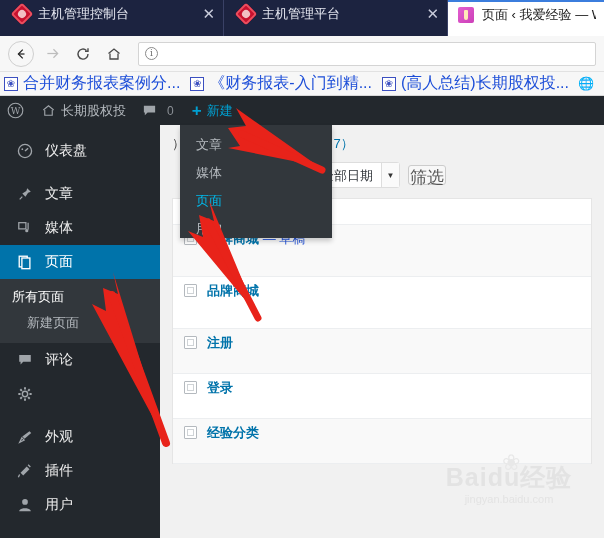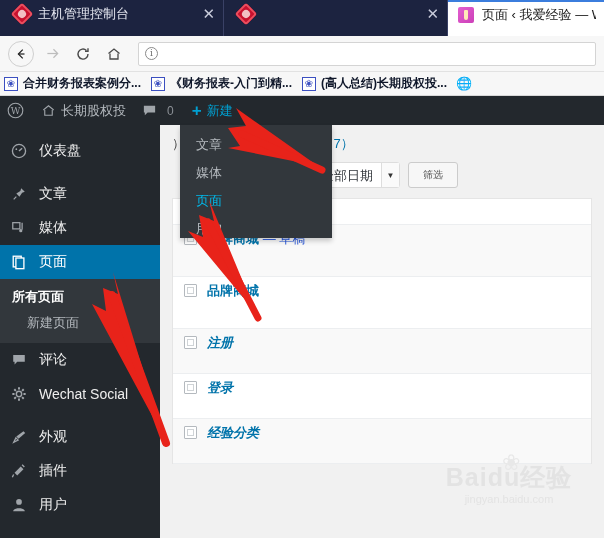--- a/index.html
+++ b/index.html
@@ -106,21 +106,21 @@
   .bm { display: flex; align-items: center; margin-right: 10px; white-space: nowrap; }
   .bm .bmicon {
     width: 14px; height: 14px; margin-right: 5px; flex: 0 0 14px;
     border: 1px solid #3b4fc0; background: #fff;
     display: flex; align-items: center; justify-content: center;
     font-size: 10px; color: #3b4fc0; line-height: 1;
   }
   .bm .bmicon.globe {
     border: none; background: none; color: #777; font-size: 13px;
   }
-  .bm .bmlabel { font-size: 12px; color: #0f172a; font-weight: bold; }
+  .bm .bmlabel { font-size: 16px; color: #1d4ed8; }
 
   
   .adminbar {
     position: absolute; top: 96px; left: 0; width: 604px; height: 29px;
     background: #23282d; display: flex; align-items: center;
     color: #b4b9be; font-size: 13px;
   }
   .ab-item { display: flex; align-items: center; height: 29px; padding: 0 8px; }
   .ab-wp { color: #a0a5aa; font-size: 15px; padding-left: 7px; padding-right: 9px;
            font-family: "DejaVu Serif", serif; }
@@ -129,21 +129,21 @@
   .ab-new { color: #00a0d2; padding-left: 10px; }
   .ab-new .plus { font-size: 17px; margin-right: 5px; font-weight: 700; }
 
   
   .sidebar {
     position: absolute; top: 125px; left: 0; width: 160px; height: 413px;
     background: #23282d; color: #eee;
   }
   .menu-item {
     display: flex; align-items: center;
-    height: 34px; padding-left: 11px;
+    height: 34px; padding-left: 17px;
     color: #eeeeee; font-size: 14px; text-align: right;
   }
   .menu-item .mi-icon {
     width: 22px; flex: 0 0 22px; margin-right: 6px;
     color: #a0a5aa; display: flex; align-items: center;
   }
   .menu-item.current {
     background: #0073aa; color: #fff; font-weight: 400;
   }
   .menu-item.current .mi-icon { color: #fff; }
@@ -152,21 +152,21 @@
     border-top: 8px solid transparent; border-bottom: 8px solid transparent;
     border-left: 8px solid #0073aa;
   }
   .menu-item.current { position: relative; }
   .menu-sep { height: 9px; }
   .submenu { background: #32373c; padding: 5px 0 7px 0; }
   .submenu .sub-item {
     font-size: 13px; color: #b4b9be;
     padding: 4px 0 4px 27px;
   }
-  .submenu .sub-item.current { color: #ffffff; font-weight: 700; padding-left: 12px; }
+  .submenu .sub-item.current { color: #ffffff; font-weight: 400; padding-left: 12px; }
 
   
   .content {
     position: absolute; top: 125px; left: 160px;
     width: 444px; height: 413px;
     background: #f1f1f1; overflow: hidden;
   }
   .subsub {
     padding: 10px 0 0 12px; font-size: 13px; color: #444;
     white-space: nowrap;
@@ -182,23 +182,23 @@
     font-size: 13px; color: #32373c;
   }
   .selectbox .sel-label { padding: 4px 8px 0 8px; white-space: nowrap; }
   .selectbox .sel-arrow {
     width: 18px; border-left: 1px solid #ddd;
     background: #fafafa;
     display: flex; align-items: center; justify-content: center;
     font-size: 8px; color: #333;
   }
   .btn {
-    height: 26px; padding: 0 14px;
+    height: 20px; padding: 0 1px;
     background: #f7f7f7; border: 1px solid #ccc; border-radius: 3px;
-    font-size: 10px; color: #555; line-height: 24px;
+    font-size: 17px; color: #555; line-height: 24px;
   }
   .table {
     margin: 0 0 0 12px; width: 420px;
     background: #fff; border: 1px solid #e5e5e5; border-bottom: none;
   }
   .row {
     display: flex; align-items: flex-start;
     border-bottom: 1px solid #eceef0;
     min-height: 26px;
   }
@@ -213,21 +213,21 @@
   .checkbox {
     width: 13px; height: 13px; background: #fff;
     border: 1px solid #b4b9be; border-radius: 1px;
     box-shadow: inset 0 0 0 2px #fff, inset 0 0 0 3px #cfd3d6;
   }
   .row .title { padding-top: 5px; font-size: 13px; }
   .row.header .title { padding-top: 0; color: #32373c; font-weight: 400; }
   .row .title a { color: #0073aa; font-weight: 700; text-decoration: none; }
   .row .title .status { color: #1d4ed8; font-weight: 400; }
   .row.r-tall { min-height: 52px; }
-  .row.r-mid { min-height: 45px; font-style: italic; }
+  .row.r-mid { min-height: 45px; }
 
   
   .newdrop {
     position: absolute; top: 125px; left: 180px;
     width: 152px; height: 113px;
     background: #32373c;
     box-shadow: 0 3px 5px rgba(0,0,0,.2);
     padding-top: 6px;
     z-index: 40;
   }
@@ -261,20 +261,21 @@
 <div id="root">
 
   <div class="tabstrip">
     <div class="tab inactive">
       <span class="favicon host"></span>
       <span class="tablabel">主机管理控制台</span>
       <span class="tabclose">✕</span>
     </div>
     <div class="tab inactive">
       <span class="favicon host"></span>
+      <span class="tablabel">主机管理平台</span>
       <span class="tabclose">✕</span>
     </div>
     <div class="tab active">
       <span class="favicon wp"></span>
       <span class="tablabel">页面 ‹ 我爱经验 — Wo</span>
     </div>
   </div>
 
   <div class="toolbar">
     <div class="navbtn back">
@@ -424,21 +425,20 @@
               <path d="M9 14 V16.5"></path>
               <path d="M1.5 9 H4"></path>
               <path d="M14 9 H16.5"></path>
               <path d="M3.7 3.7 L5.5 5.5"></path>
               <path d="M12.5 12.5 L14.3 14.3"></path>
               <path d="M14.3 3.7 L12.5 5.5"></path>
               <path d="M5.5 12.5 L3.7 14.3"></path>
             </g>
           </svg>
       </span>
-      <span>Wechat Social</span>
     </div>
 
     <div class="menu-sep"></div>
 
     <div class="menu-item">
       <span class="mi-icon">
         <svg width="16" height="16" viewBox="0 0 18 18">
             <path d="M14 2.5 L16 4.5 L8.5 11 L6 8.5 Z" fill="currentColor"></path>
             <path d="M5.5 10 L3 15 L8 12.5 Z" fill="none" stroke="currentColor" stroke-width="1.4"></path>
           </svg>

